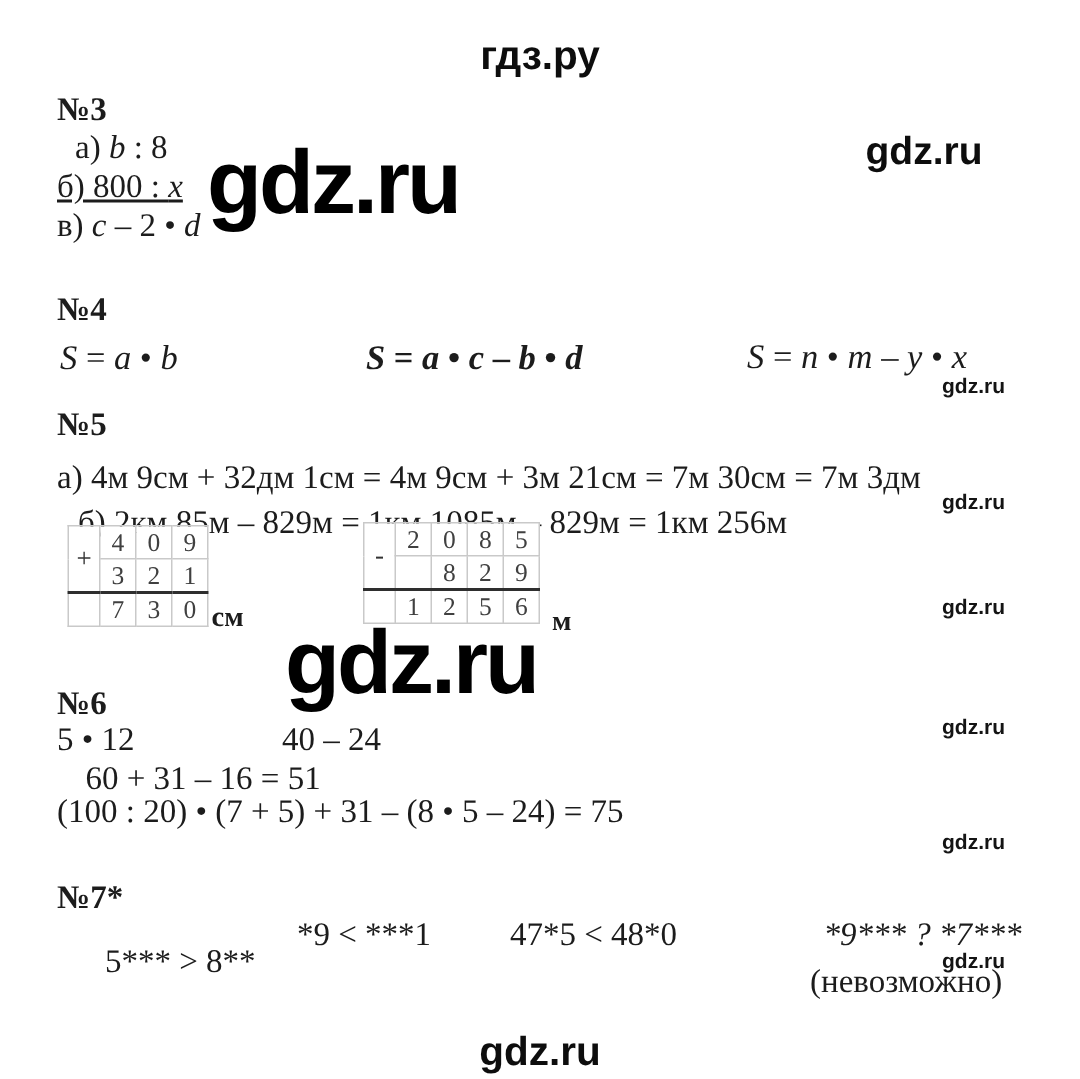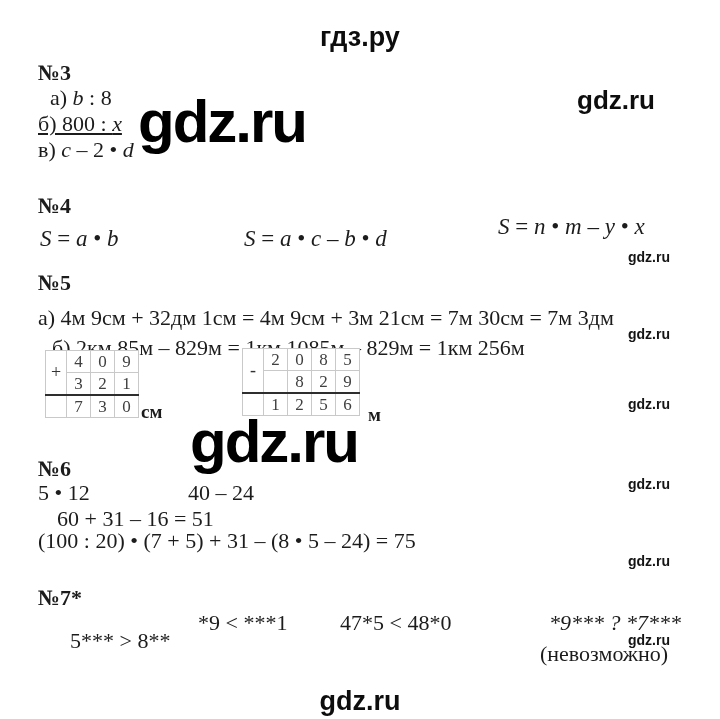--- a/index.html
+++ b/index.html
@@ -38,22 +38,22 @@
 
 <div class="abs lbl" style="left:38px;top:60px;">№3</div>
 <div class="abs line" style="left:38px;top:85px;margin-left:12px;"><span>а) </span><span class="it">b</span><span> : 8</span></div>
 <div class="abs line" style="left:38px;top:111px;text-decoration:underline;"><span>б) 800 : </span><span class="it">x</span></div>
 <div class="abs line" style="left:38px;top:137px;"><span>в) </span><span class="it">c</span><span> – 2 • </span><span class="it">d</span></div>
 <div class="abs wm-huge" style="left:138px;top:92px;">gdz.ru</div>
 <div class="abs wm-side-bold" style="left:577px;top:85px;">gdz.ru</div>
 
 <div class="abs lbl" style="left:38px;top:193px;">№4</div>
 <div class="abs formula" style="left:40px;top:226px;"><span class="it">S</span><span> = </span><span class="it">a</span><span> • </span><span class="it">b</span></div>
-<div class="abs formula" style="left:244px;top:226px;"><span class="it">S</span><span> = </span><span class="it">a</span><span> • </span><span class="it">c</span><span> – </span><span class="it">b</span><span> • </span><span class="it">d</span></div>
-<div class="abs formula" style="left:498px;top:214px;"><span class="it">S</span><span> = </span><span class="it">n</span><span> • </span><span class="it">m</span><span> – </span><span class="it">y</span><span> • </span><span class="it">x</span></div>
+<div class="abs formula" style="left:244px;top:226px;font-weight:bold;"><span class="it">S</span><span> = </span><span class="it">a</span><span> • </span><span class="it">c</span><span> – </span><span class="it">b</span><span> • </span><span class="it">d</span></div>
+<div class="abs formula" style="left:498px;top:225px;"><span class="it">S</span><span> = </span><span class="it">n</span><span> • </span><span class="it">m</span><span> – </span><span class="it">y</span><span> • </span><span class="it">x</span></div>
 <div class="abs wm-small" style="left:628px;top:249px;">gdz.ru</div>
 
 <div class="abs lbl" style="left:38px;top:270px;">№5</div>
 <div class="abs line" style="left:38px;top:305px;">а) 4м 9см + 32дм 1см = 4м 9см + 3м 21см = 7м 30см = 7м 3дм</div>
 <div class="abs line" style="left:52px;top:335px;">б) 2км 85м – 829м = 1км 1085м – 829м = 1км 256м</div>
 <div class="abs wm-small" style="left:628px;top:326px;">gdz.ru</div>
 
 <table class="arith" style="left:45px;top:350px;">
   <tbody>
     <tr>

